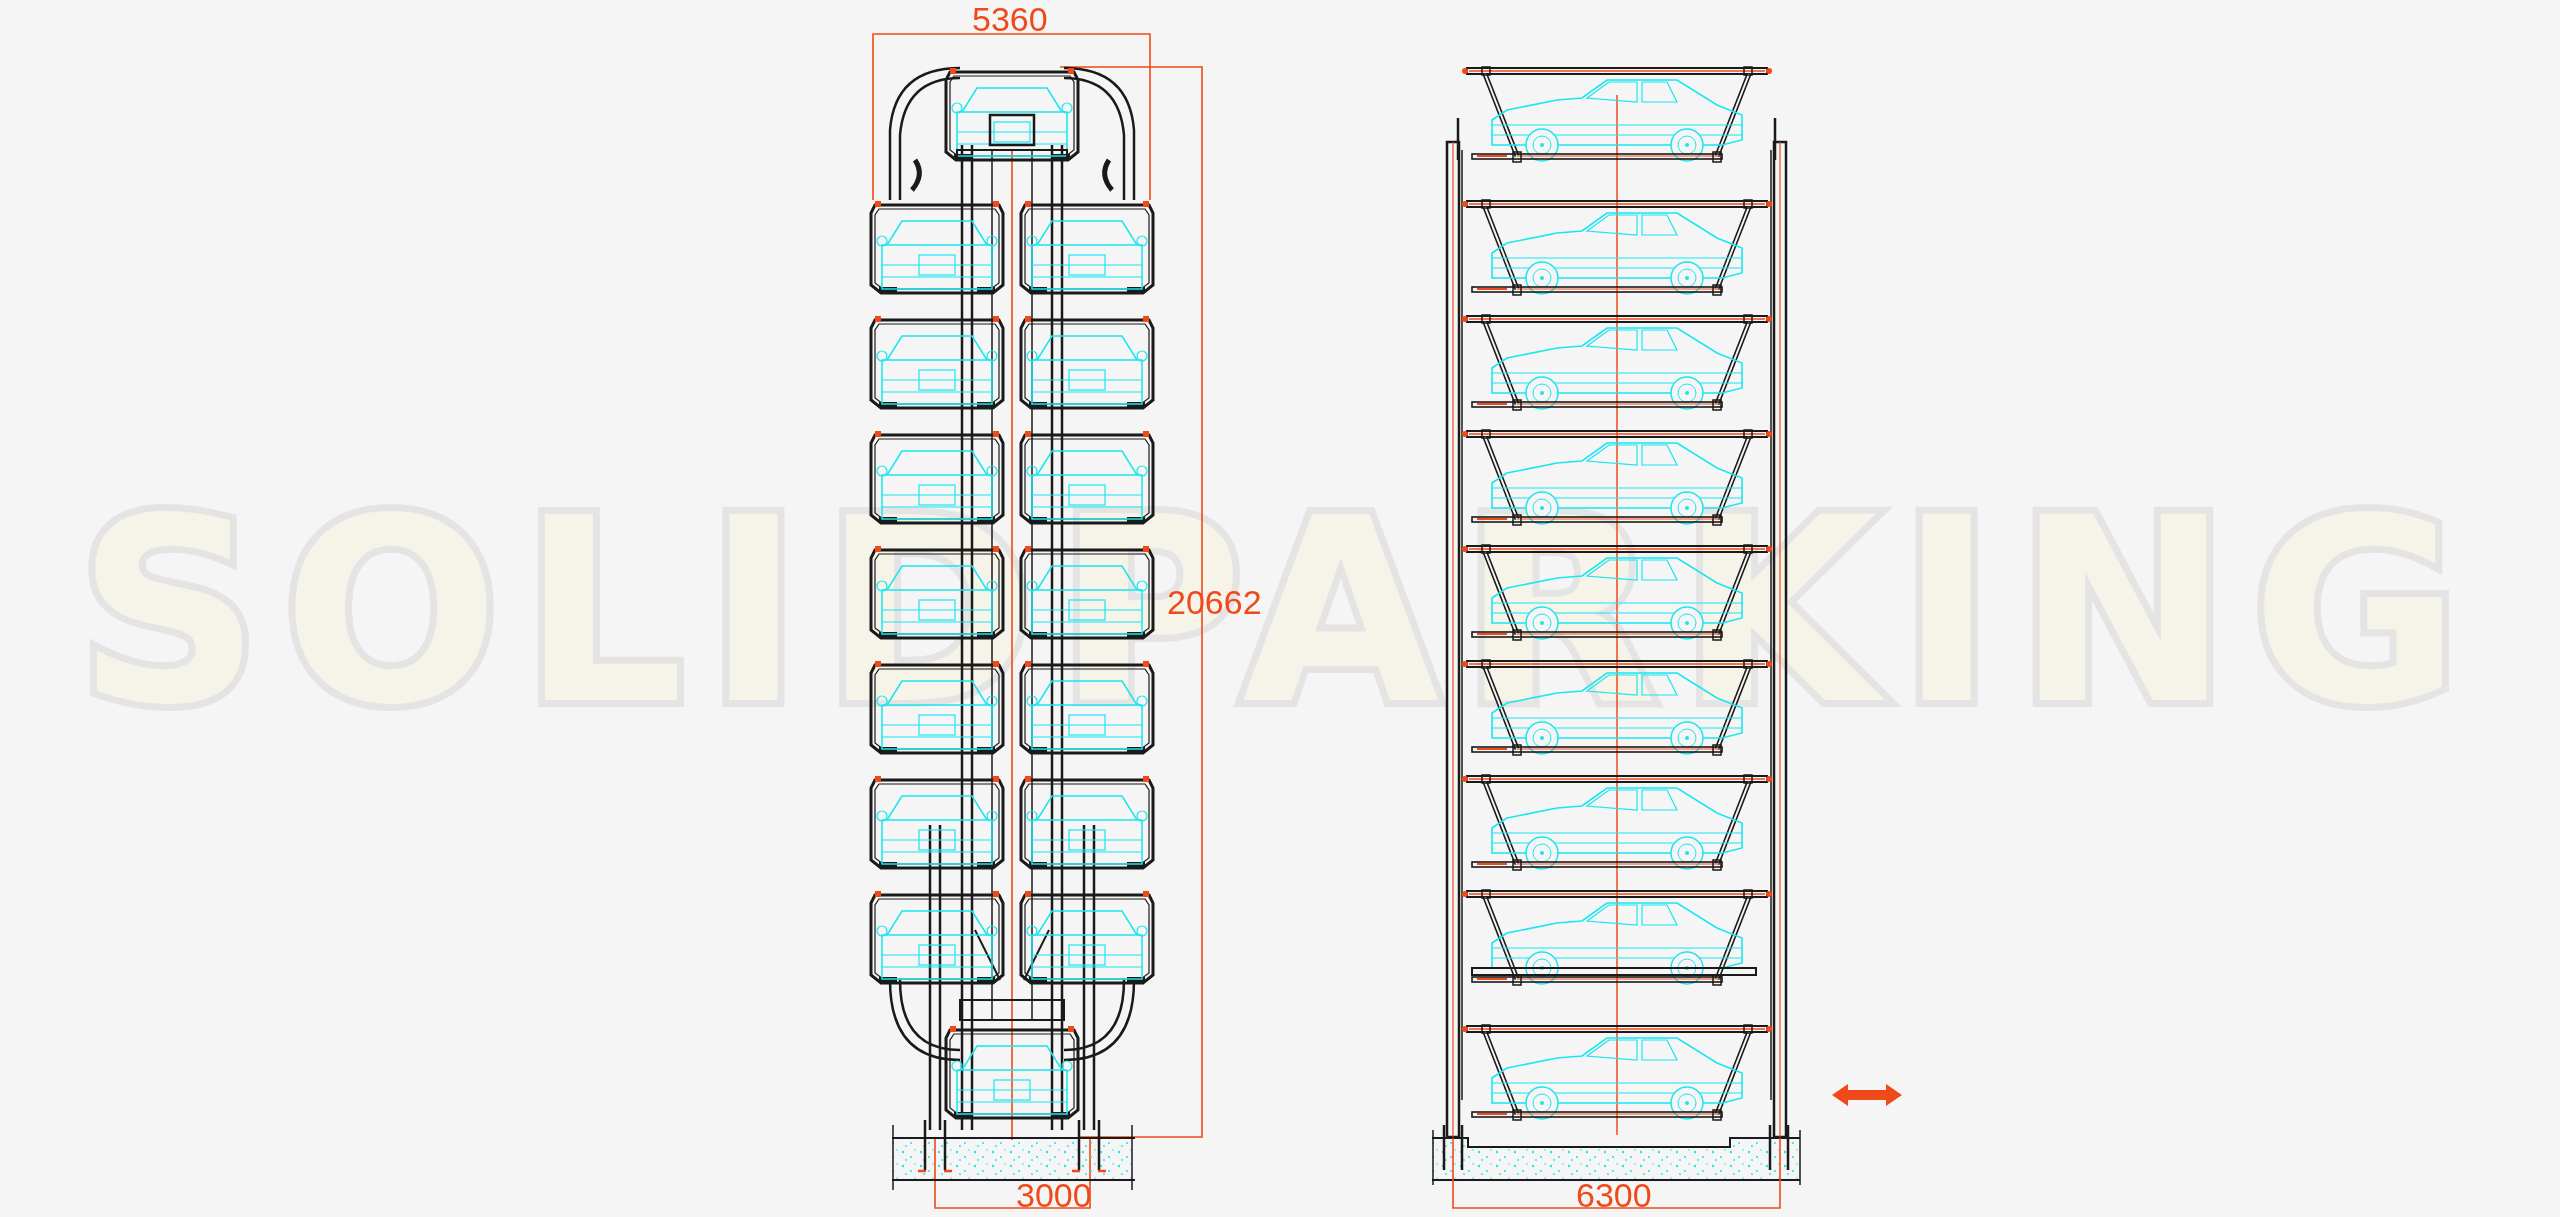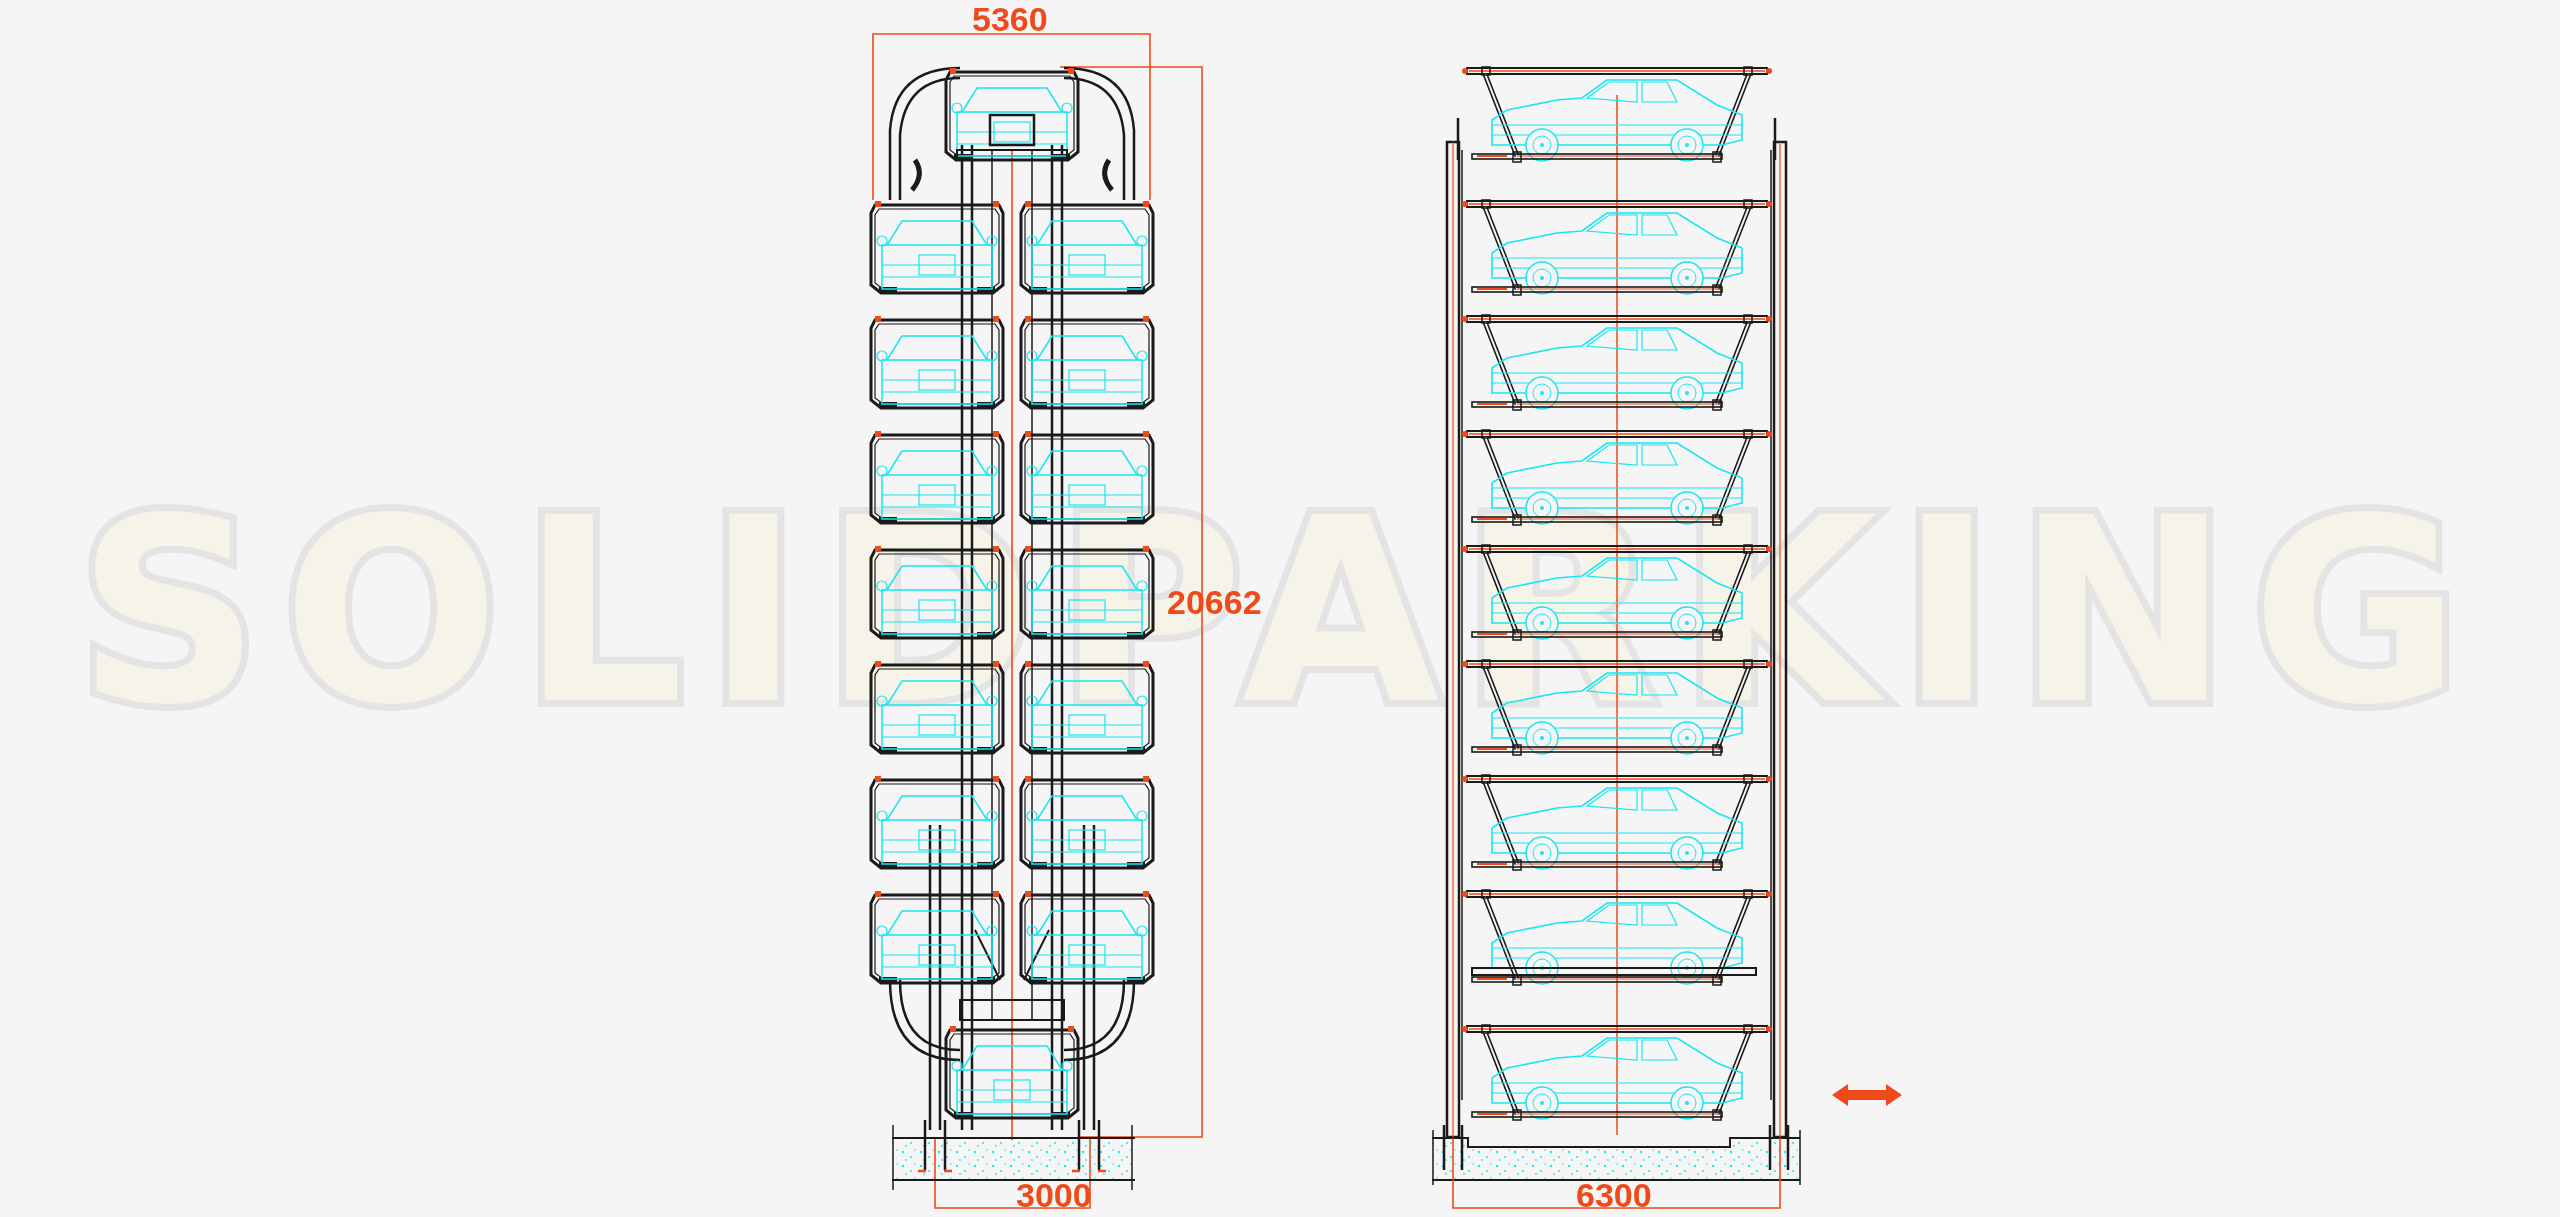--- a/index.html
+++ b/index.html
@@ -1,18 +1,18 @@
 <!DOCTYPE html>
 <html><head>
 <meta charset="utf-8">
 <style>
   html, body { margin:0; padding:0; }
   body { width:2560px; height:1217px; background:#f5f5f5; overflow:hidden; position:relative; font-family:"Liberation Sans", sans-serif; }
   #stage { position:absolute; left:0; top:0; width:2560px; height:1217px; }
-  .dim-label { position:absolute; color:#f04a1a; font-family:"Liberation Sans", sans-serif; font-size:34px; line-height:1; white-space:nowrap;font-weight:bold; }
+  .dim-label { position:absolute; color:#f04a1a; font-family:"Liberation Sans", sans-serif; font-size:34px; line-height:1; white-space:nowrap; }
 </style>
 </head>
 <body>
 
 <svg id="stage" viewBox="0 0 2560 1217" xmlns="http://www.w3.org/2000/svg">
   <defs>
 
     <g id="carFront">
       <path d="M-50,-38 L-35,-62 L35,-62 L50,-38" fill="none" stroke="#19e6f0" stroke-width="1.5"></path>
       <rect x="-55" y="-38" width="110" height="44" fill="none" stroke="#19e6f0" stroke-width="1.5"></rect>

